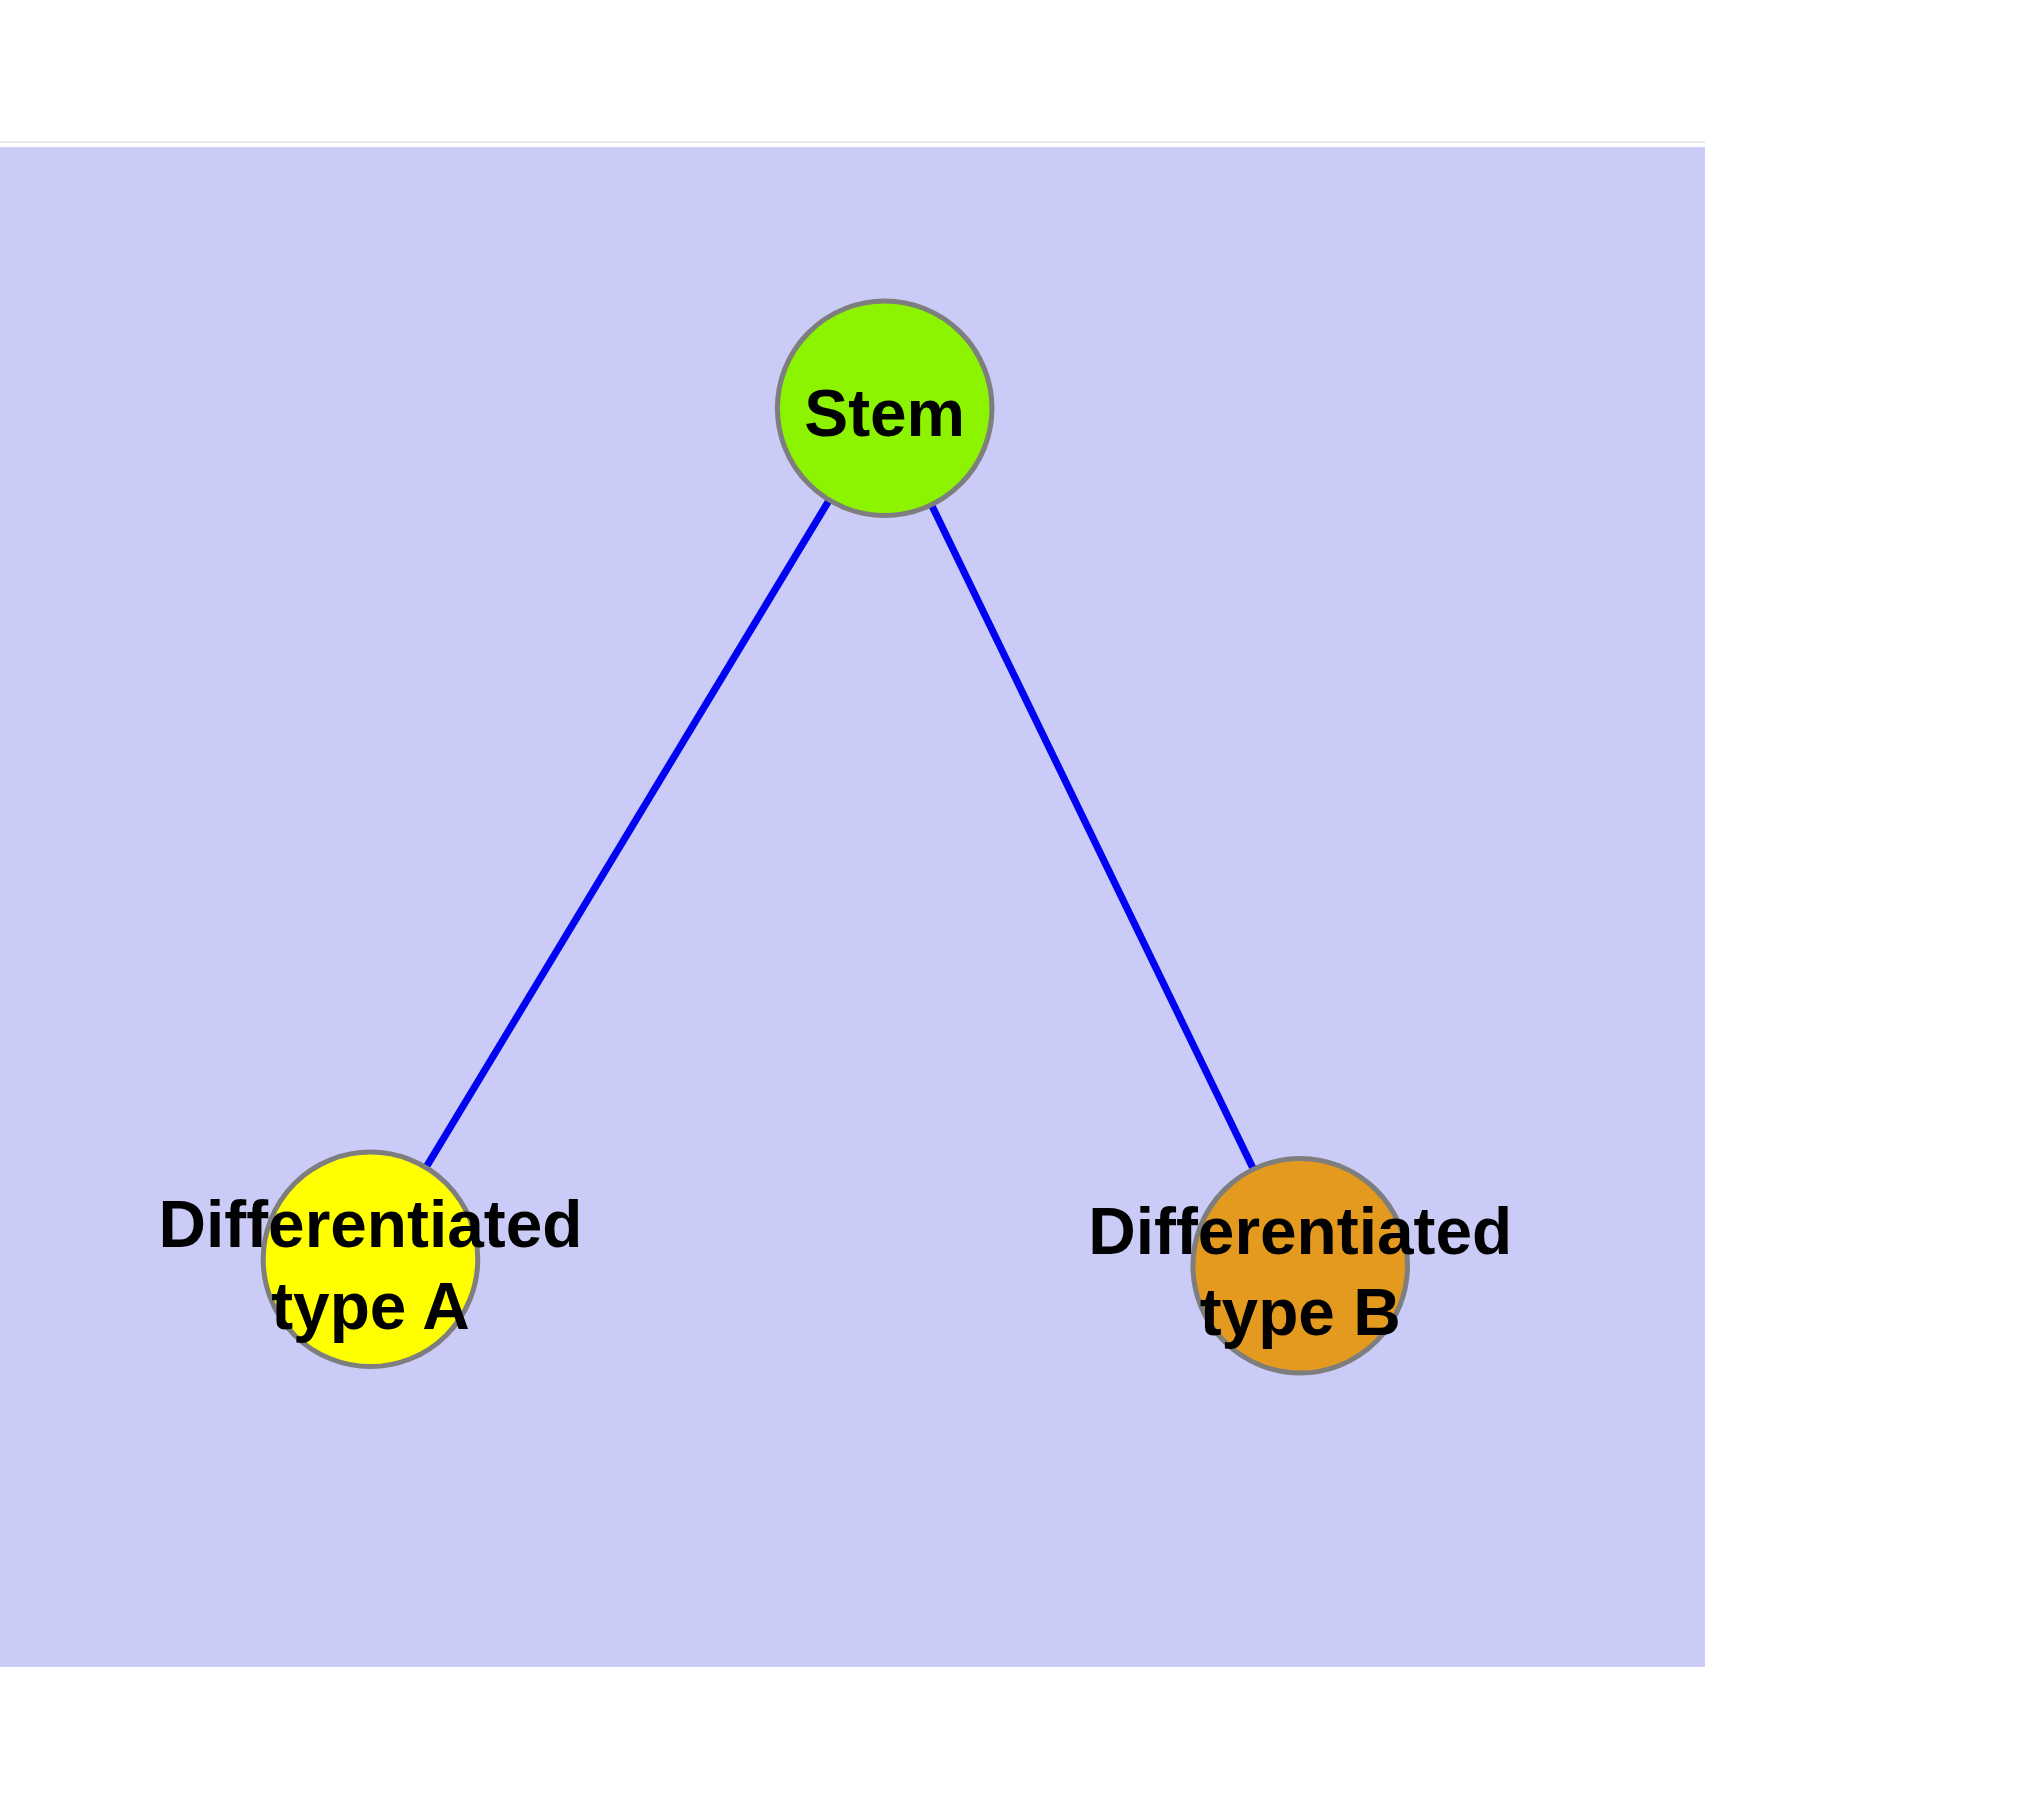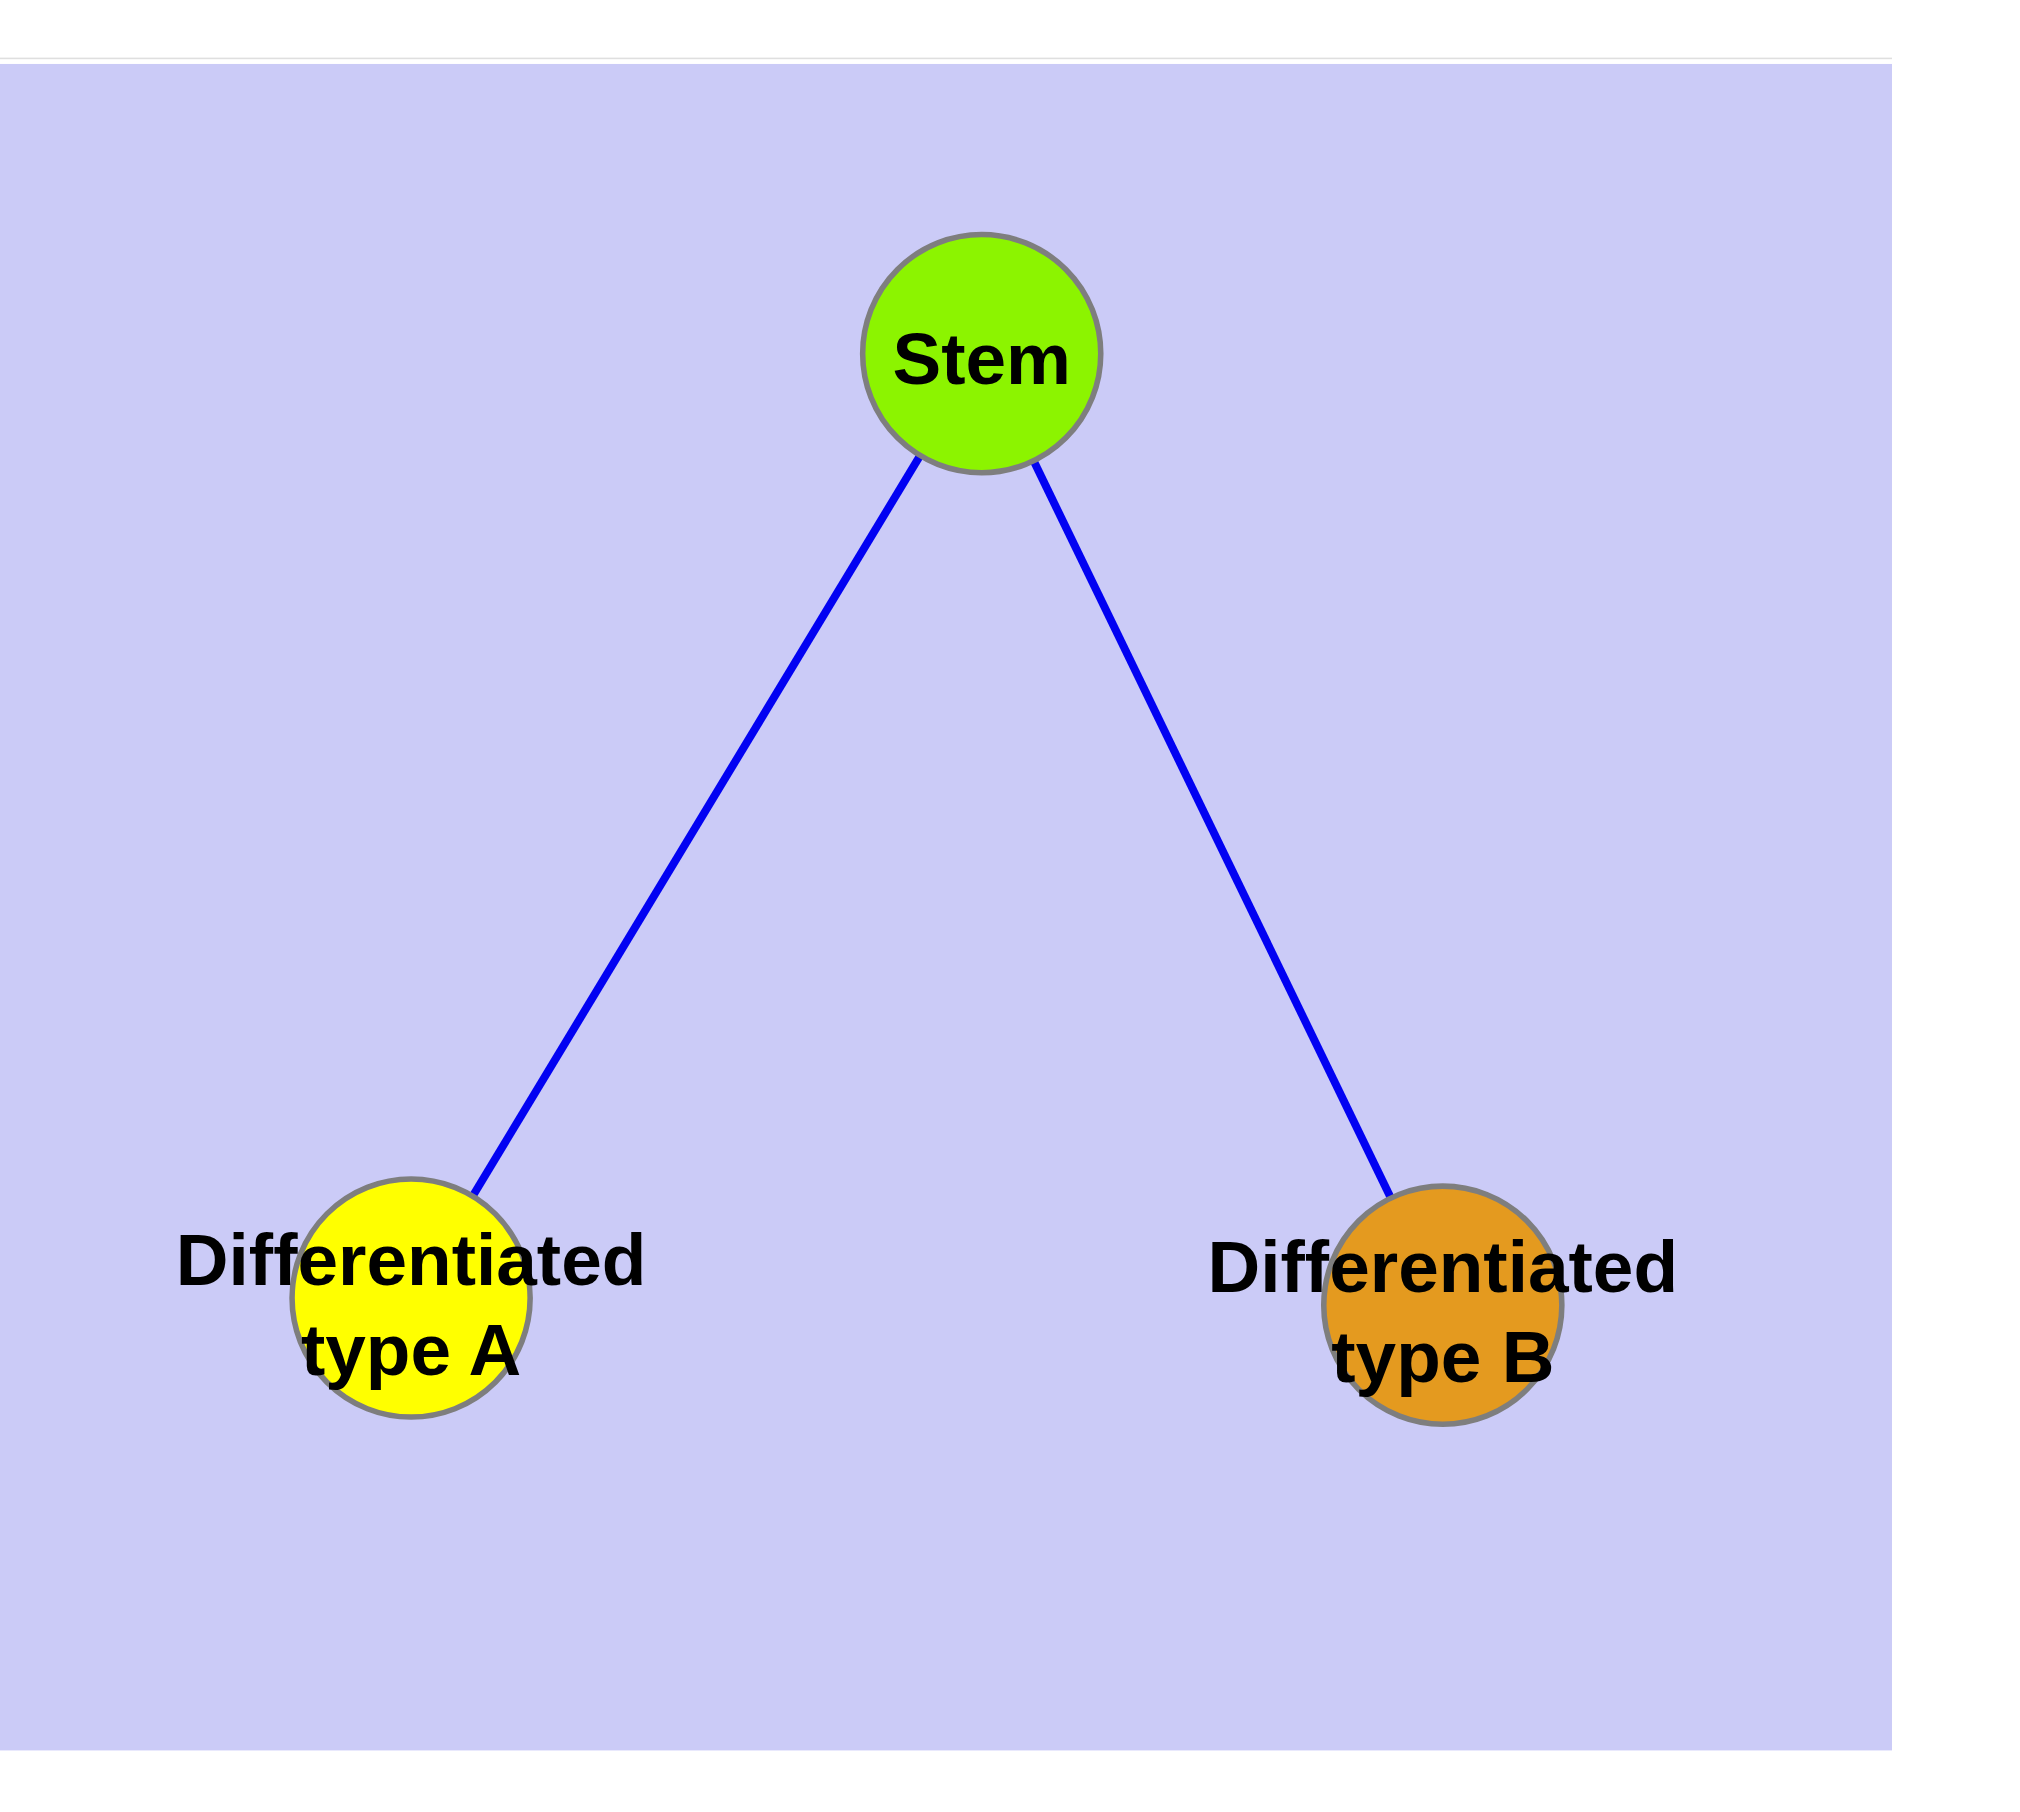--- a/index.html
+++ b/index.html
@@ -2,21 +2,21 @@
 <html style="font-size:13.6px"><head>
 <meta charset="utf-8">
 <style>
   html, body {
     margin: 0;
     padding: 0;
     background: #ffffff;
   }
   .page {
     position: relative;
-    width: 1892px;
+    width: 1705px;
     height: 1812px;
     background: #ffffff;
     overflow: hidden;
     font-family: "Liberation Sans", sans-serif;
   }
   #diagram {
     position: absolute;
     left: 0;
     top: 0;
     width: 100%;

